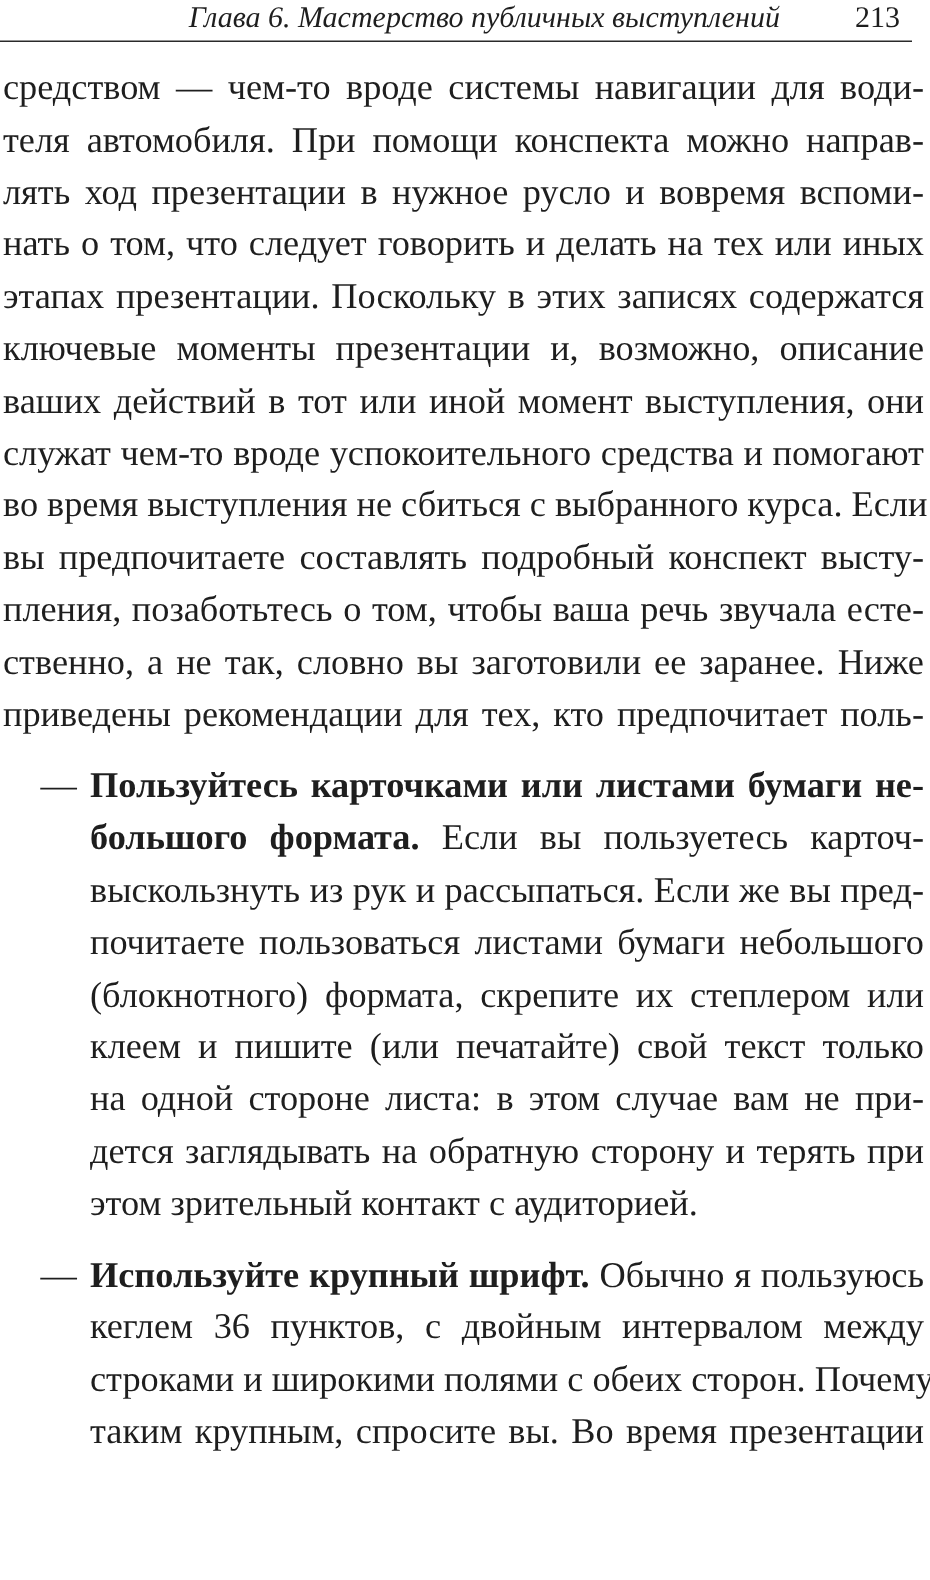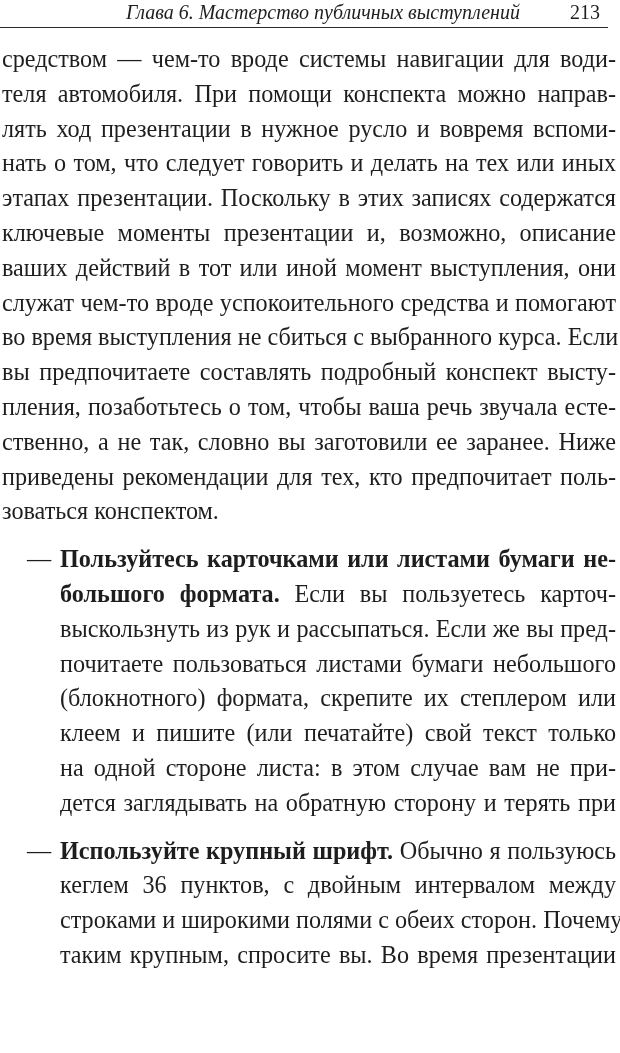--- a/index.html
+++ b/index.html
@@ -108,35 +108,35 @@
       <span class="line">нать о том, что следует говорить и делать на тех или иных</span>
       <span class="line">этапах презентации. Поскольку в этих записях содержатся</span>
       <span class="line">ключевые моменты презентации и, возможно, описание</span>
       <span class="line">ваших действий в тот или иной момент выступления, они</span>
       <span class="line">служат чем-то вроде успокоительного средства и помогают</span>
       <span class="line">во время выступления не сбиться с выбранного курса. Если</span>
       <span class="line">вы предпочитаете составлять подробный конспект высту-</span>
       <span class="line">пления, позаботьтесь о том, чтобы ваша речь звучала есте-</span>
       <span class="line">ственно, а не так, словно вы заготовили ее заранее. Ниже</span>
       <span class="line">приведены рекомендации для тех, кто предпочитает поль-</span>
-      <span class="line last">зоваться конспектом.</span>
     </div>
 
     <div class="list">
 
       <div class="list-item">
         <span class="dash">—</span>
         <span class="line"><b class="lead">Пользуйтесь карточками или листами бумаги не-</b></span>
         <span class="line"><b class="lead">большого формата.</b><span> Если вы пользуетесь карточ-</span></span>
         <span class="line">выскользнуть из рук и рассыпаться. Если же вы пред-</span>
         <span class="line">почитаете пользоваться листами бумаги небольшого</span>
         <span class="line">(блокнотного) формата, скрепите их степлером или</span>
         <span class="line">клеем и пишите (или печатайте) свой текст только</span>
         <span class="line">на одной стороне листа: в этом случае вам не при-</span>
         <span class="line">дется заглядывать на обратную сторону и терять при</span>
+        <span class="line last">этом зрительный контакт с аудиторией.</span>
       </div>
 
       <div class="list-item">
         <span class="dash">—</span>
         <span class="line"><b class="lead">Используйте крупный шрифт.</b><span> Обычно я пользуюсь</span></span>
         <span class="line">кеглем 36 пунктов, с двойным интервалом между</span>
         <span class="line">строками и широкими полями с обеих сторон. Почему</span>
         <span class="line">таким крупным, спросите вы. Во время презентации</span>
 
       </div>

